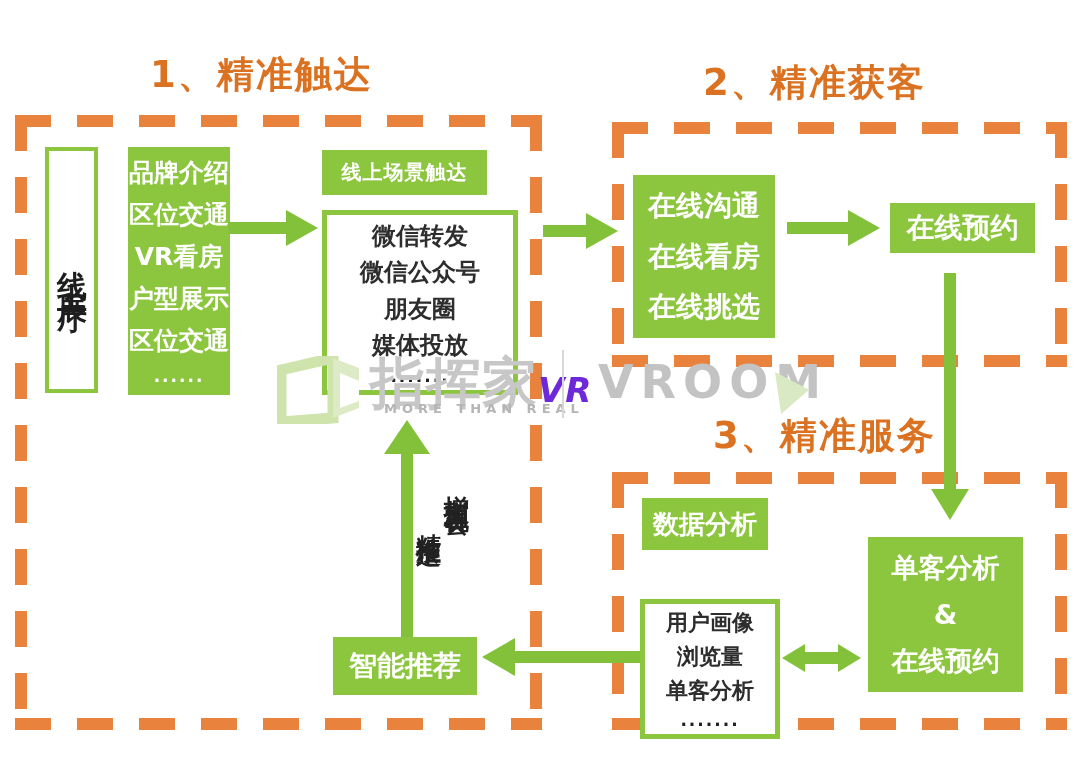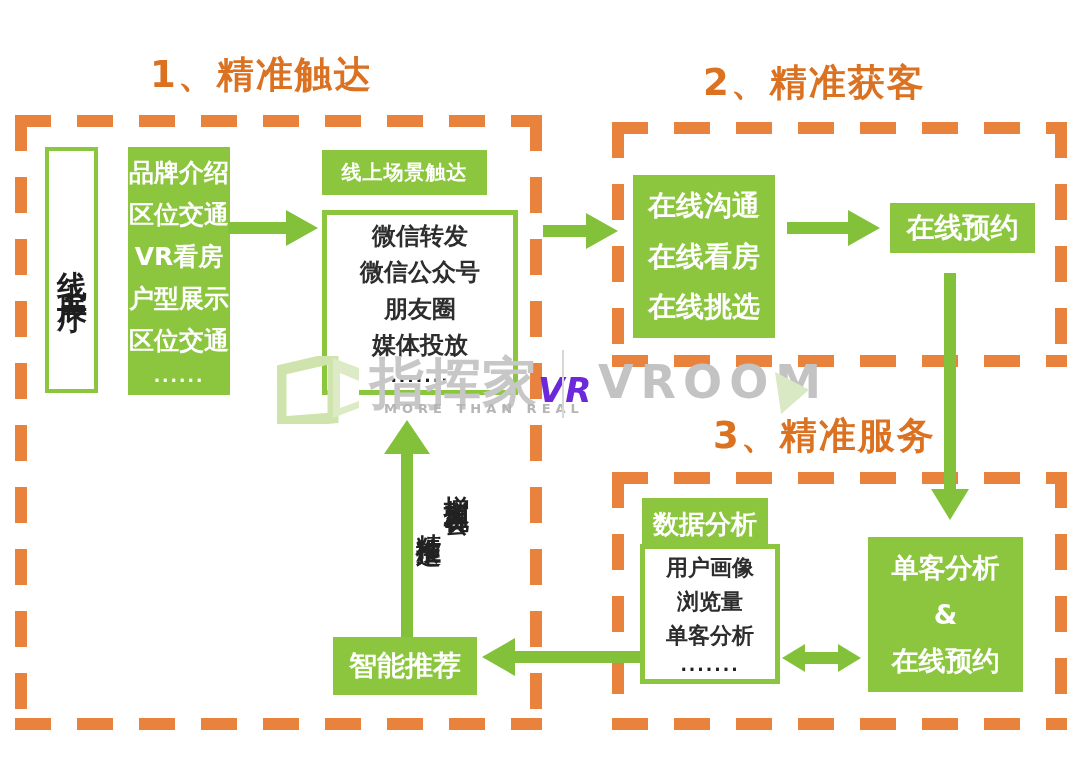--- a/index.html
+++ b/index.html
@@ -116,21 +116,21 @@
 
   <div>
     <div class="shaft-v" style="left:944px;top:273px;height:218px;"></div>
     <div class="tri tri-down" style="left:931px;top:489px;"></div>
   </div>
 
   <div class="gbox center" style="left:642px;top:498px;width:126px;height:52px;font-size:26px;">
     <span>数据分析</span>
   </div>
 
-  <div class="wbox" style="left:640px;top:544px;width:140px;height:140px;font-size:22px;">
+  <div class="wbox" style="left:640px;top:599px;width:140px;height:140px;font-size:22px;">
     <span>用户画像</span>
     <span>浏览量</span>
     <span>单客分析</span>
     <span class="dots" style="color:#1e1e1e;">.......</span>
   </div>
 
   <div>
     <div class="tri tri-sm-left" style="left:782px;top:644px;"></div>
     <div class="shaft-h" style="left:802px;top:652px;width:38px;"></div>
     <div class="tri tri-sm-right" style="left:838px;top:644px;"></div>

